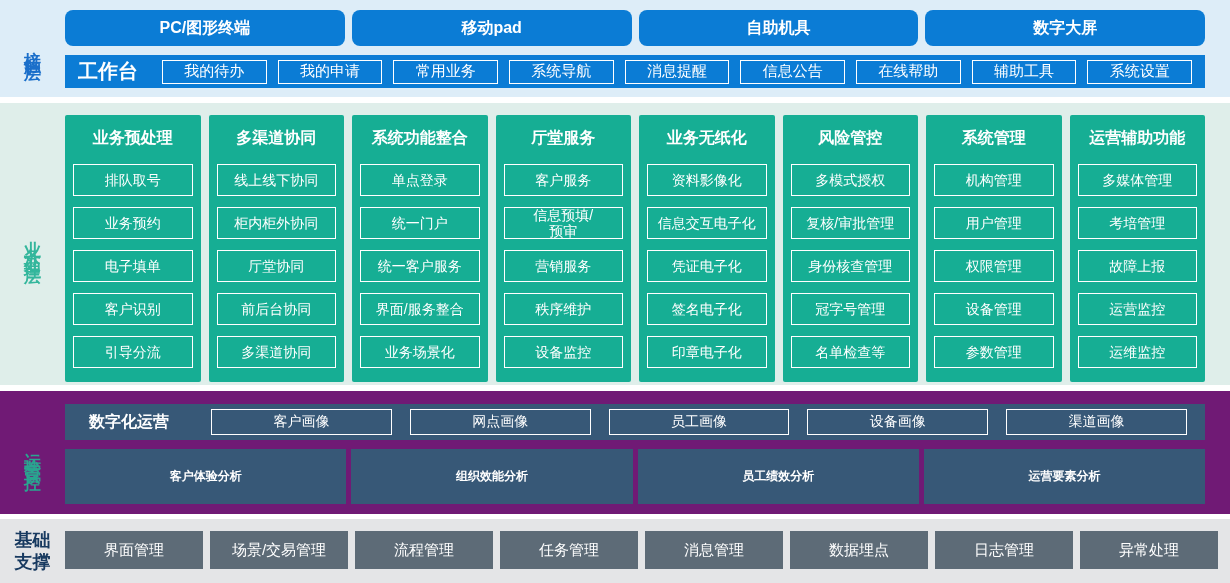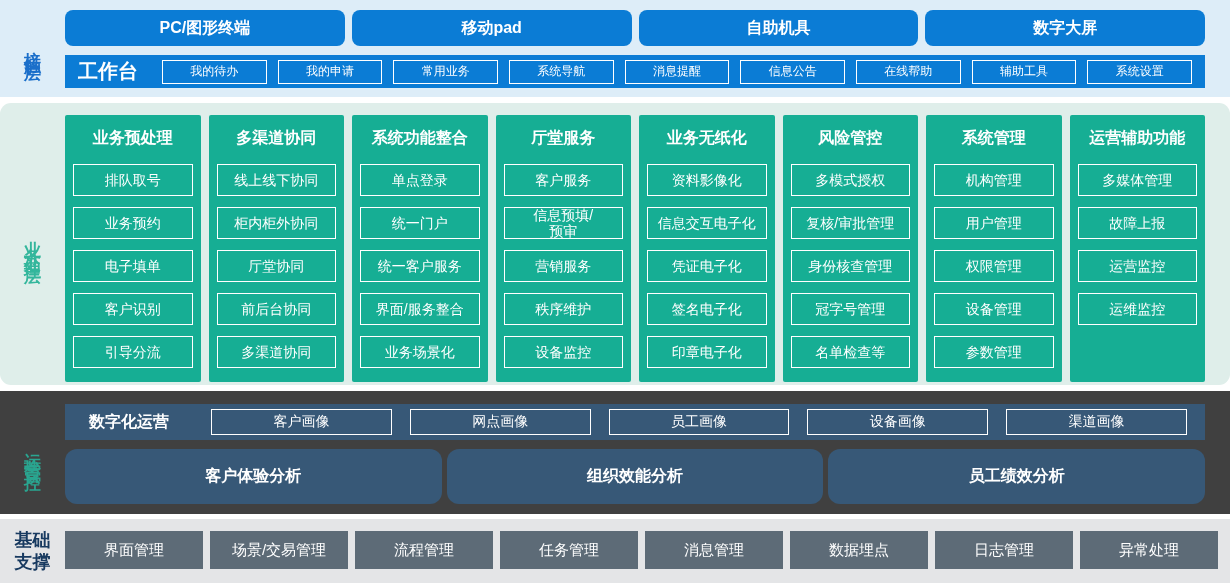--- a/index.html
+++ b/index.html
@@ -26,62 +26,62 @@
     flex:1; background:#0b7cd5; border-radius:8px; color:#fff;
     font-weight:bold; font-size:16px;
     display:flex; align-items:center; justify-content:center;
   }
   .workbench-bar {
     height:33px; background:#0b7cd5; display:flex; align-items:center;
     padding-right:13px; gap:11px;
   }
   .wb-label { width:86px; flex:none; text-align:center; color:#fff; font-weight:bold; font-size:20px; }
   .wb-item {
-    flex:1; height:24px; border:1px solid #fff; color:#fff; font-size:12px;
-    display:flex; align-items:center; justify-content:center;
-  }
-
-  
-  .business { height:282px; margin-bottom:6px; background:#dfeeea;border-radius:11px; }
+    flex:1; height:24px; border:1px solid #fff; color:#fff; font-size:15px;
+    display:flex; align-items:center; justify-content:center;
+  }
+
+  
+  .business { height:282px; margin-bottom:6px; background:#dfeeea; }
   .business .layer-label { color:#33b69c; }
   .business-grid {
     flex:1; margin:12px 25px 13px 0;
     display:grid; grid-template-columns:repeat(8,1fr); gap:8px;
   }
   .module-col {
     background:#16ae94; border-radius:2px;
     padding:8px 8px 14px; display:flex; flex-direction:column;
   }
   .module-title {
     color:#fff; font-weight:bold; font-size:16px; text-align:center;
     height:30px; display:flex; align-items:center; justify-content:center;
   }
   .module-cell {
     height:32px; margin-top:11px; border:1px solid #fff; color:#fff;
     font-size:14px; line-height:1.15; text-align:center; white-space:pre-line;
     display:flex; align-items:center; justify-content:center;
   }
 
   
-  .operations { height:130px; margin-bottom:5px; background:#404040; }
+  .operations { height:130px; margin-bottom:5px; background:#701a75; }
   .operations .layer-label { color:#2aa590; }
   .operations .layer-content { padding:13px 25px 10px 0; gap:9px; }
   .digital-bar {
     height:36px; background:#375877; display:flex; align-items:center;
     padding-right:18px; gap:18px;
   }
   .digital-label { width:128px; flex:none; text-align:center; color:#fff; font-weight:bold; font-size:16px; }
   .profile-box {
     flex:1; height:26px; border:1px solid #fff; color:#fff; font-size:14px;
     display:flex; align-items:center; justify-content:center;
   }
   .analysis-row { display:flex; gap:5px; flex:1; }
   .analysis-tile {
-    flex:1; background:#375877; border-radius:12px; color:#fff;
-    font-weight:bold; font-size:16px;
+    flex:1; background:#375877; border-radius:0; color:#fff;
+    font-weight:bold; font-size:12px;
     display:flex; align-items:center; justify-content:center;
   }
 
   
   .foundation { height:67px; background:#e4e5e7; }
   .foundation .layer-label { color:#183a60; font-size:18px; }
   .fd-label-text { width:40px; line-height:1.25; text-align:center; font-weight:bold; }
   .foundation-row { flex:1; display:flex; gap:7px; margin:12px 12px 14px 0; }
   .foundation-tile {
     flex:1; background:#5d6b77; color:#fff; font-size:15px;
@@ -185,20 +185,21 @@
         <div class="module-cell">机构管理</div>
         <div class="module-cell">用户管理</div>
         <div class="module-cell">权限管理</div>
         <div class="module-cell">设备管理</div>
         <div class="module-cell">参数管理</div>
       </div>
 
       <div class="module-col">
         <div class="module-title">运营辅助功能</div>
         <div class="module-cell">多媒体管理</div>
+        <div class="module-cell">考培管理</div>
         <div class="module-cell">故障上报</div>
         <div class="module-cell">运营监控</div>
         <div class="module-cell">运维监控</div>
       </div>
 
     </div>
   </section>
 
   <section class="layer operations">
     <div class="layer-label">
@@ -210,20 +211,21 @@
         <div class="profile-box">客户画像</div>
         <div class="profile-box">网点画像</div>
         <div class="profile-box">员工画像</div>
         <div class="profile-box">设备画像</div>
         <div class="profile-box">渠道画像</div>
       </div>
       <div class="analysis-row">
         <div class="analysis-tile">客户体验分析</div>
         <div class="analysis-tile">组织效能分析</div>
         <div class="analysis-tile">员工绩效分析</div>
+        <div class="analysis-tile">运营要素分析</div>
       </div>
     </div>
   </section>
 
   <section class="layer foundation">
     <div class="layer-label">
       <span class="fd-label-text">基础支撑</span>
     </div>
     <div class="foundation-row">
       <div class="foundation-tile">界面管理</div>

